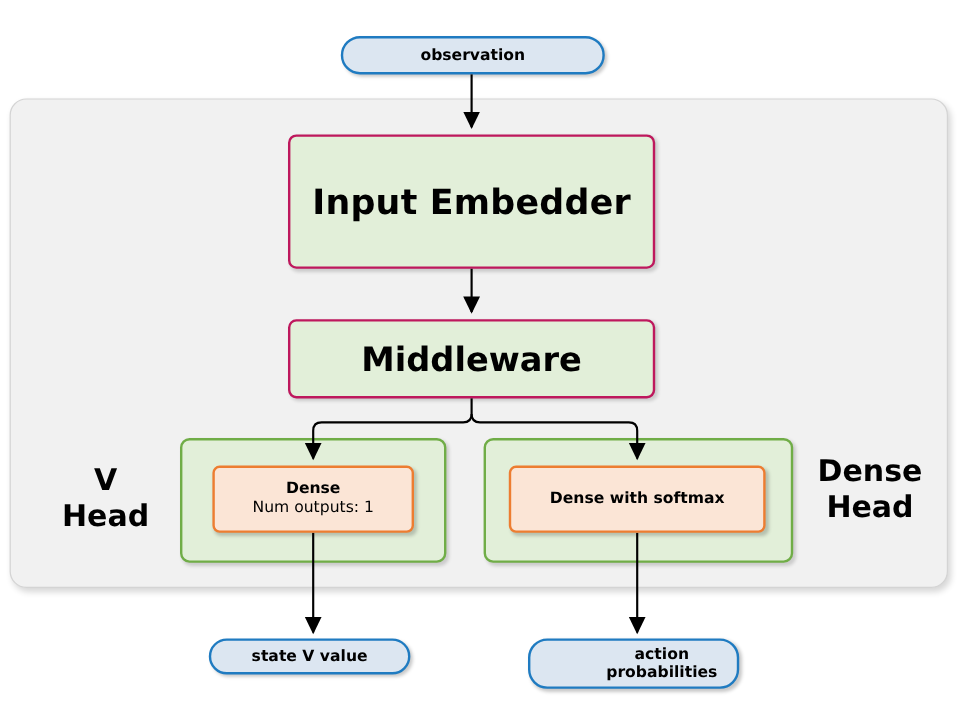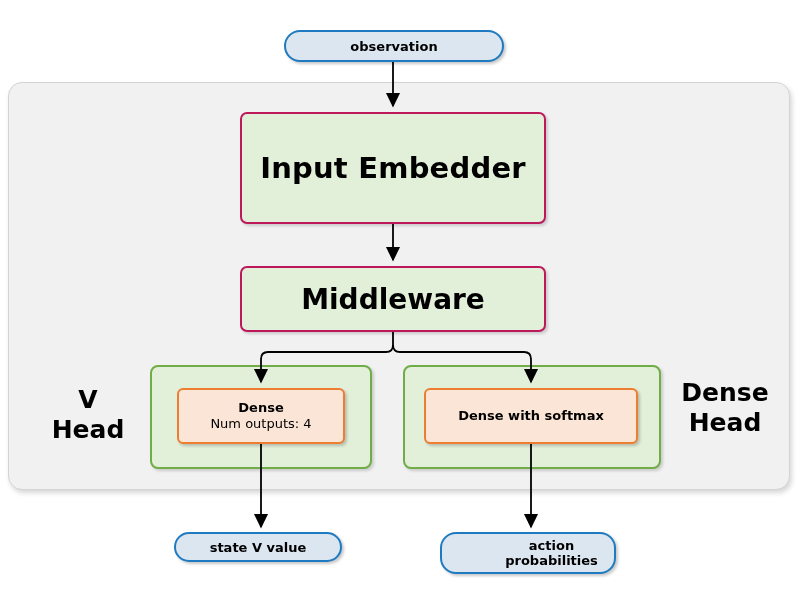--- a/index.html
+++ b/index.html
@@ -190,21 +190,21 @@
   <div id="middleware-node" class="node node-green">
     <span>Middleware</span>
   </div>
 
   <div id="v-head-group" class="head-group"></div>
 
   <div id="policy-head-group" class="head-group"></div>
 
   <div id="dense-node" class="node node-orange">
     <span class="node-title">Dense</span>
-    <span class="node-sub">Num outputs: 4</span>
+    <span class="node-sub">Num outputs: 1</span>
   </div>
 
   <div id="dense-softmax-node" class="node node-orange">
     <span class="node-title">Dense with softmax</span>
   </div>
 
   <div id="v-head-label" class="head-label">
     <div>V</div>
     <div>Head</div>
   </div>

